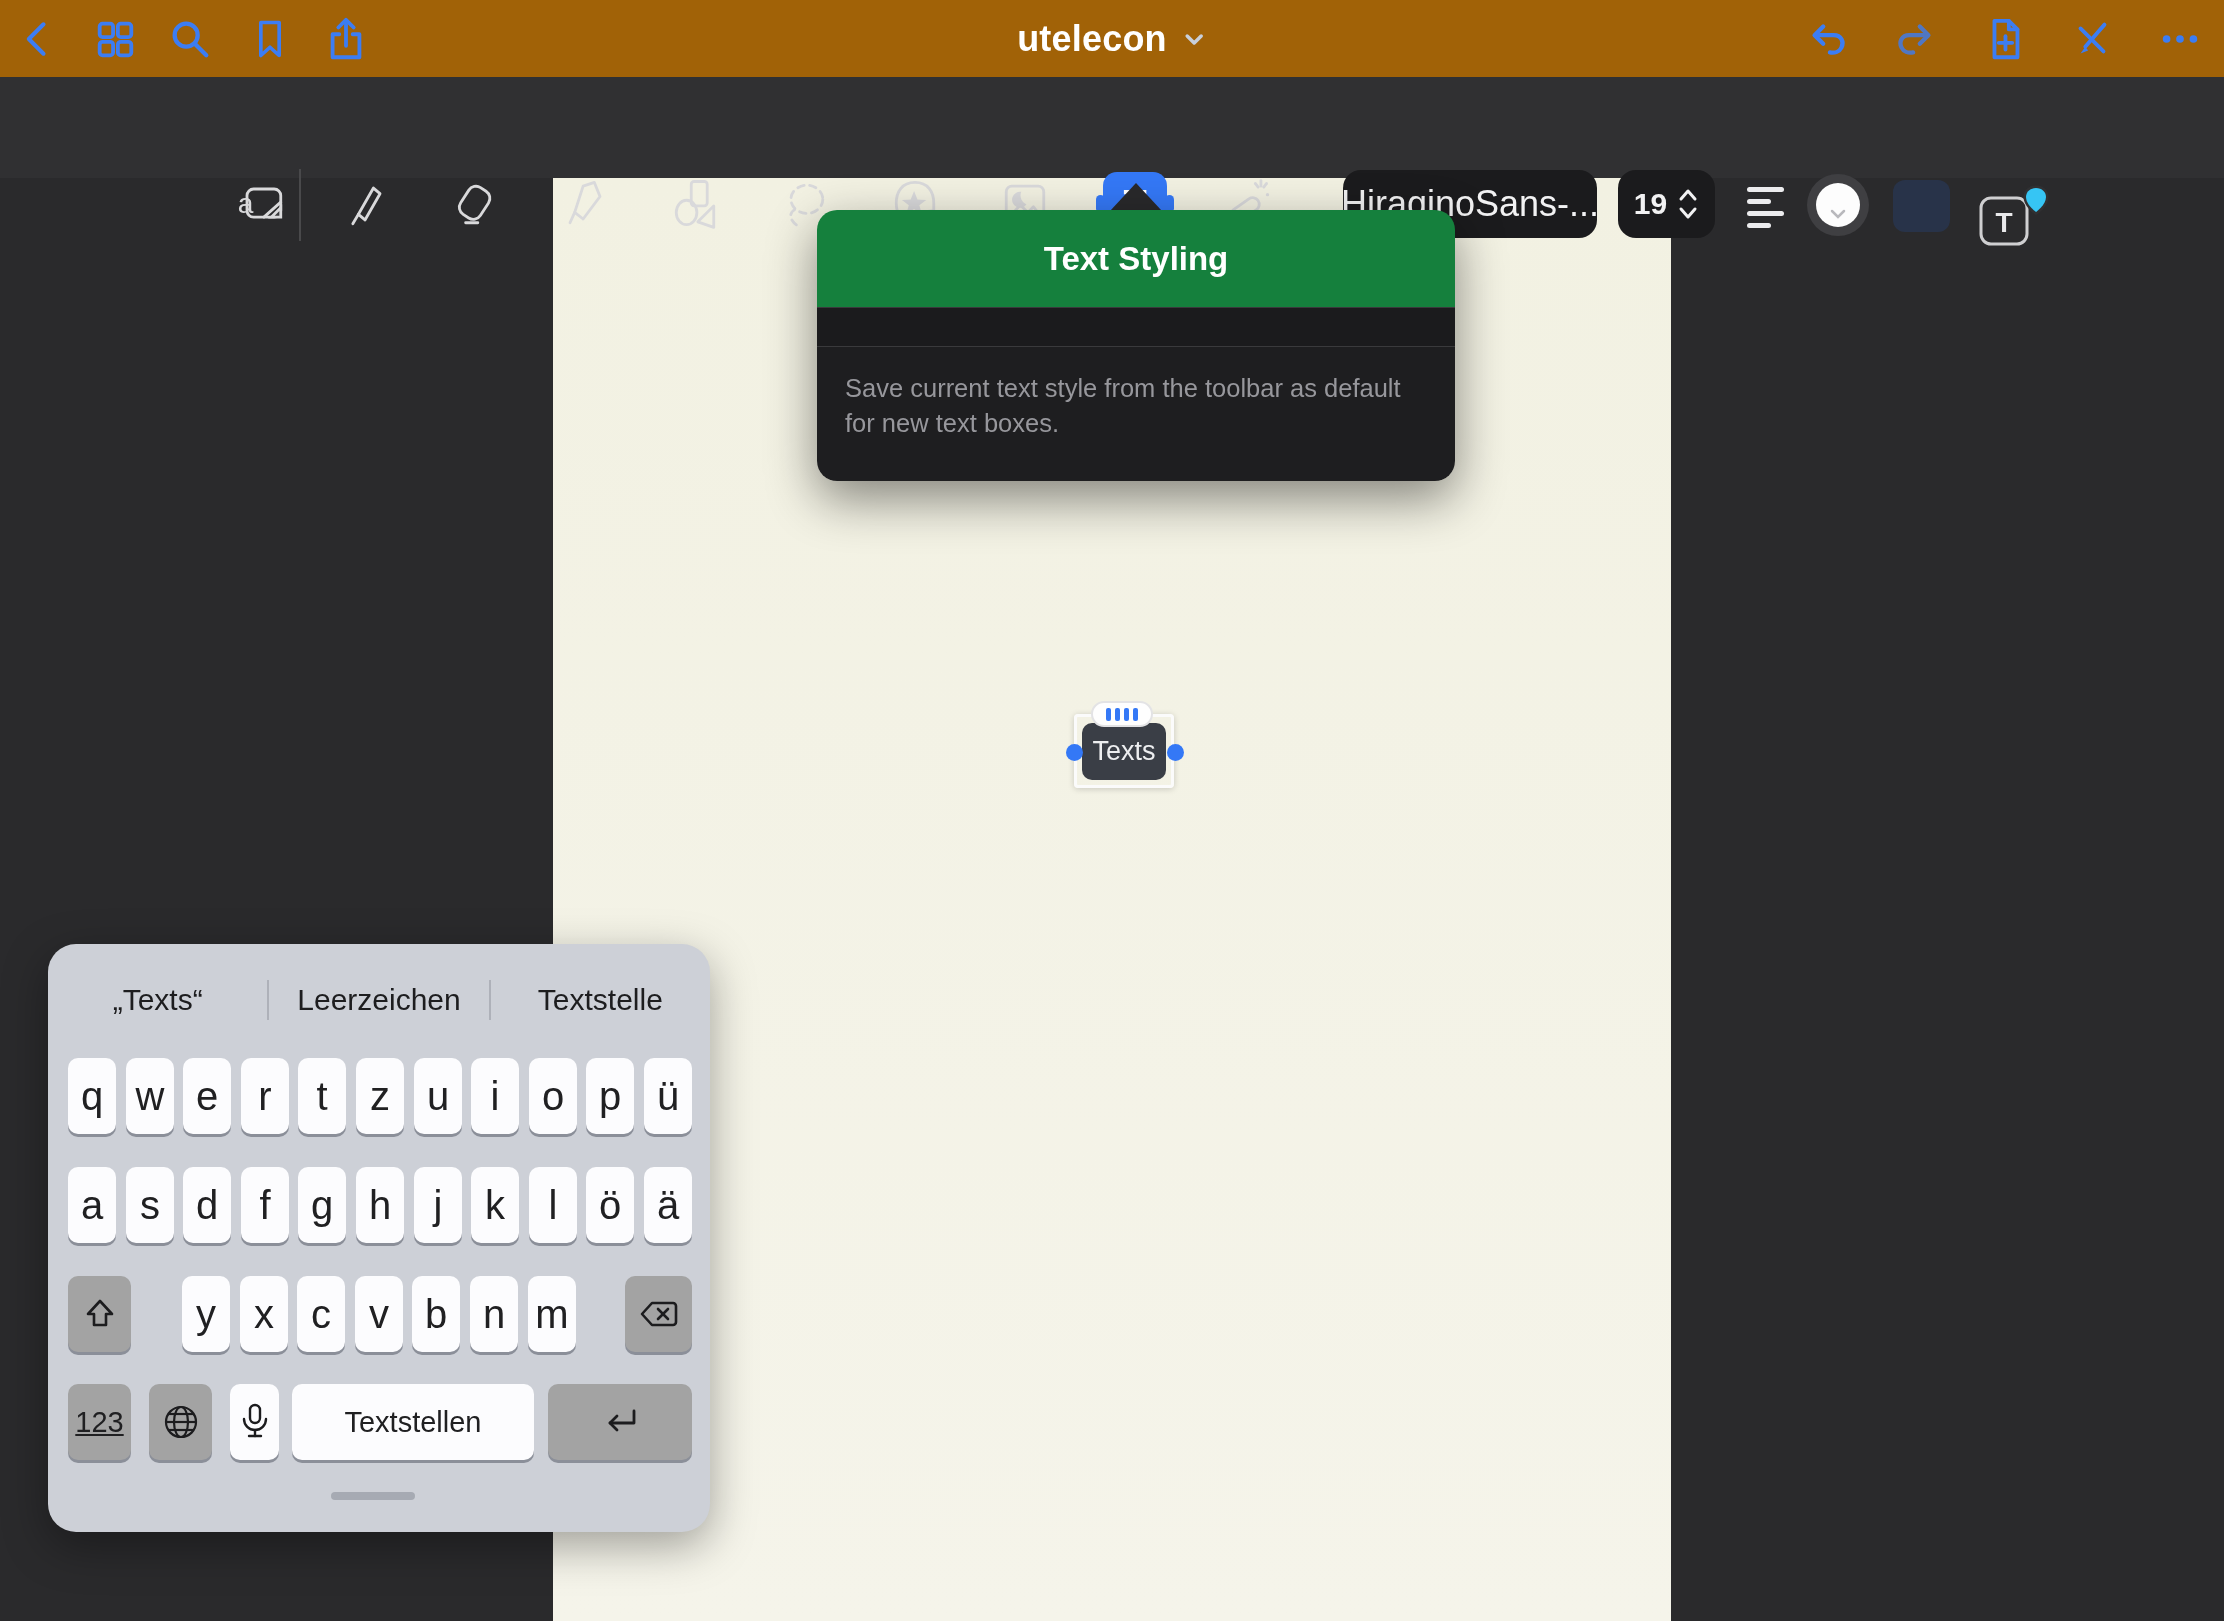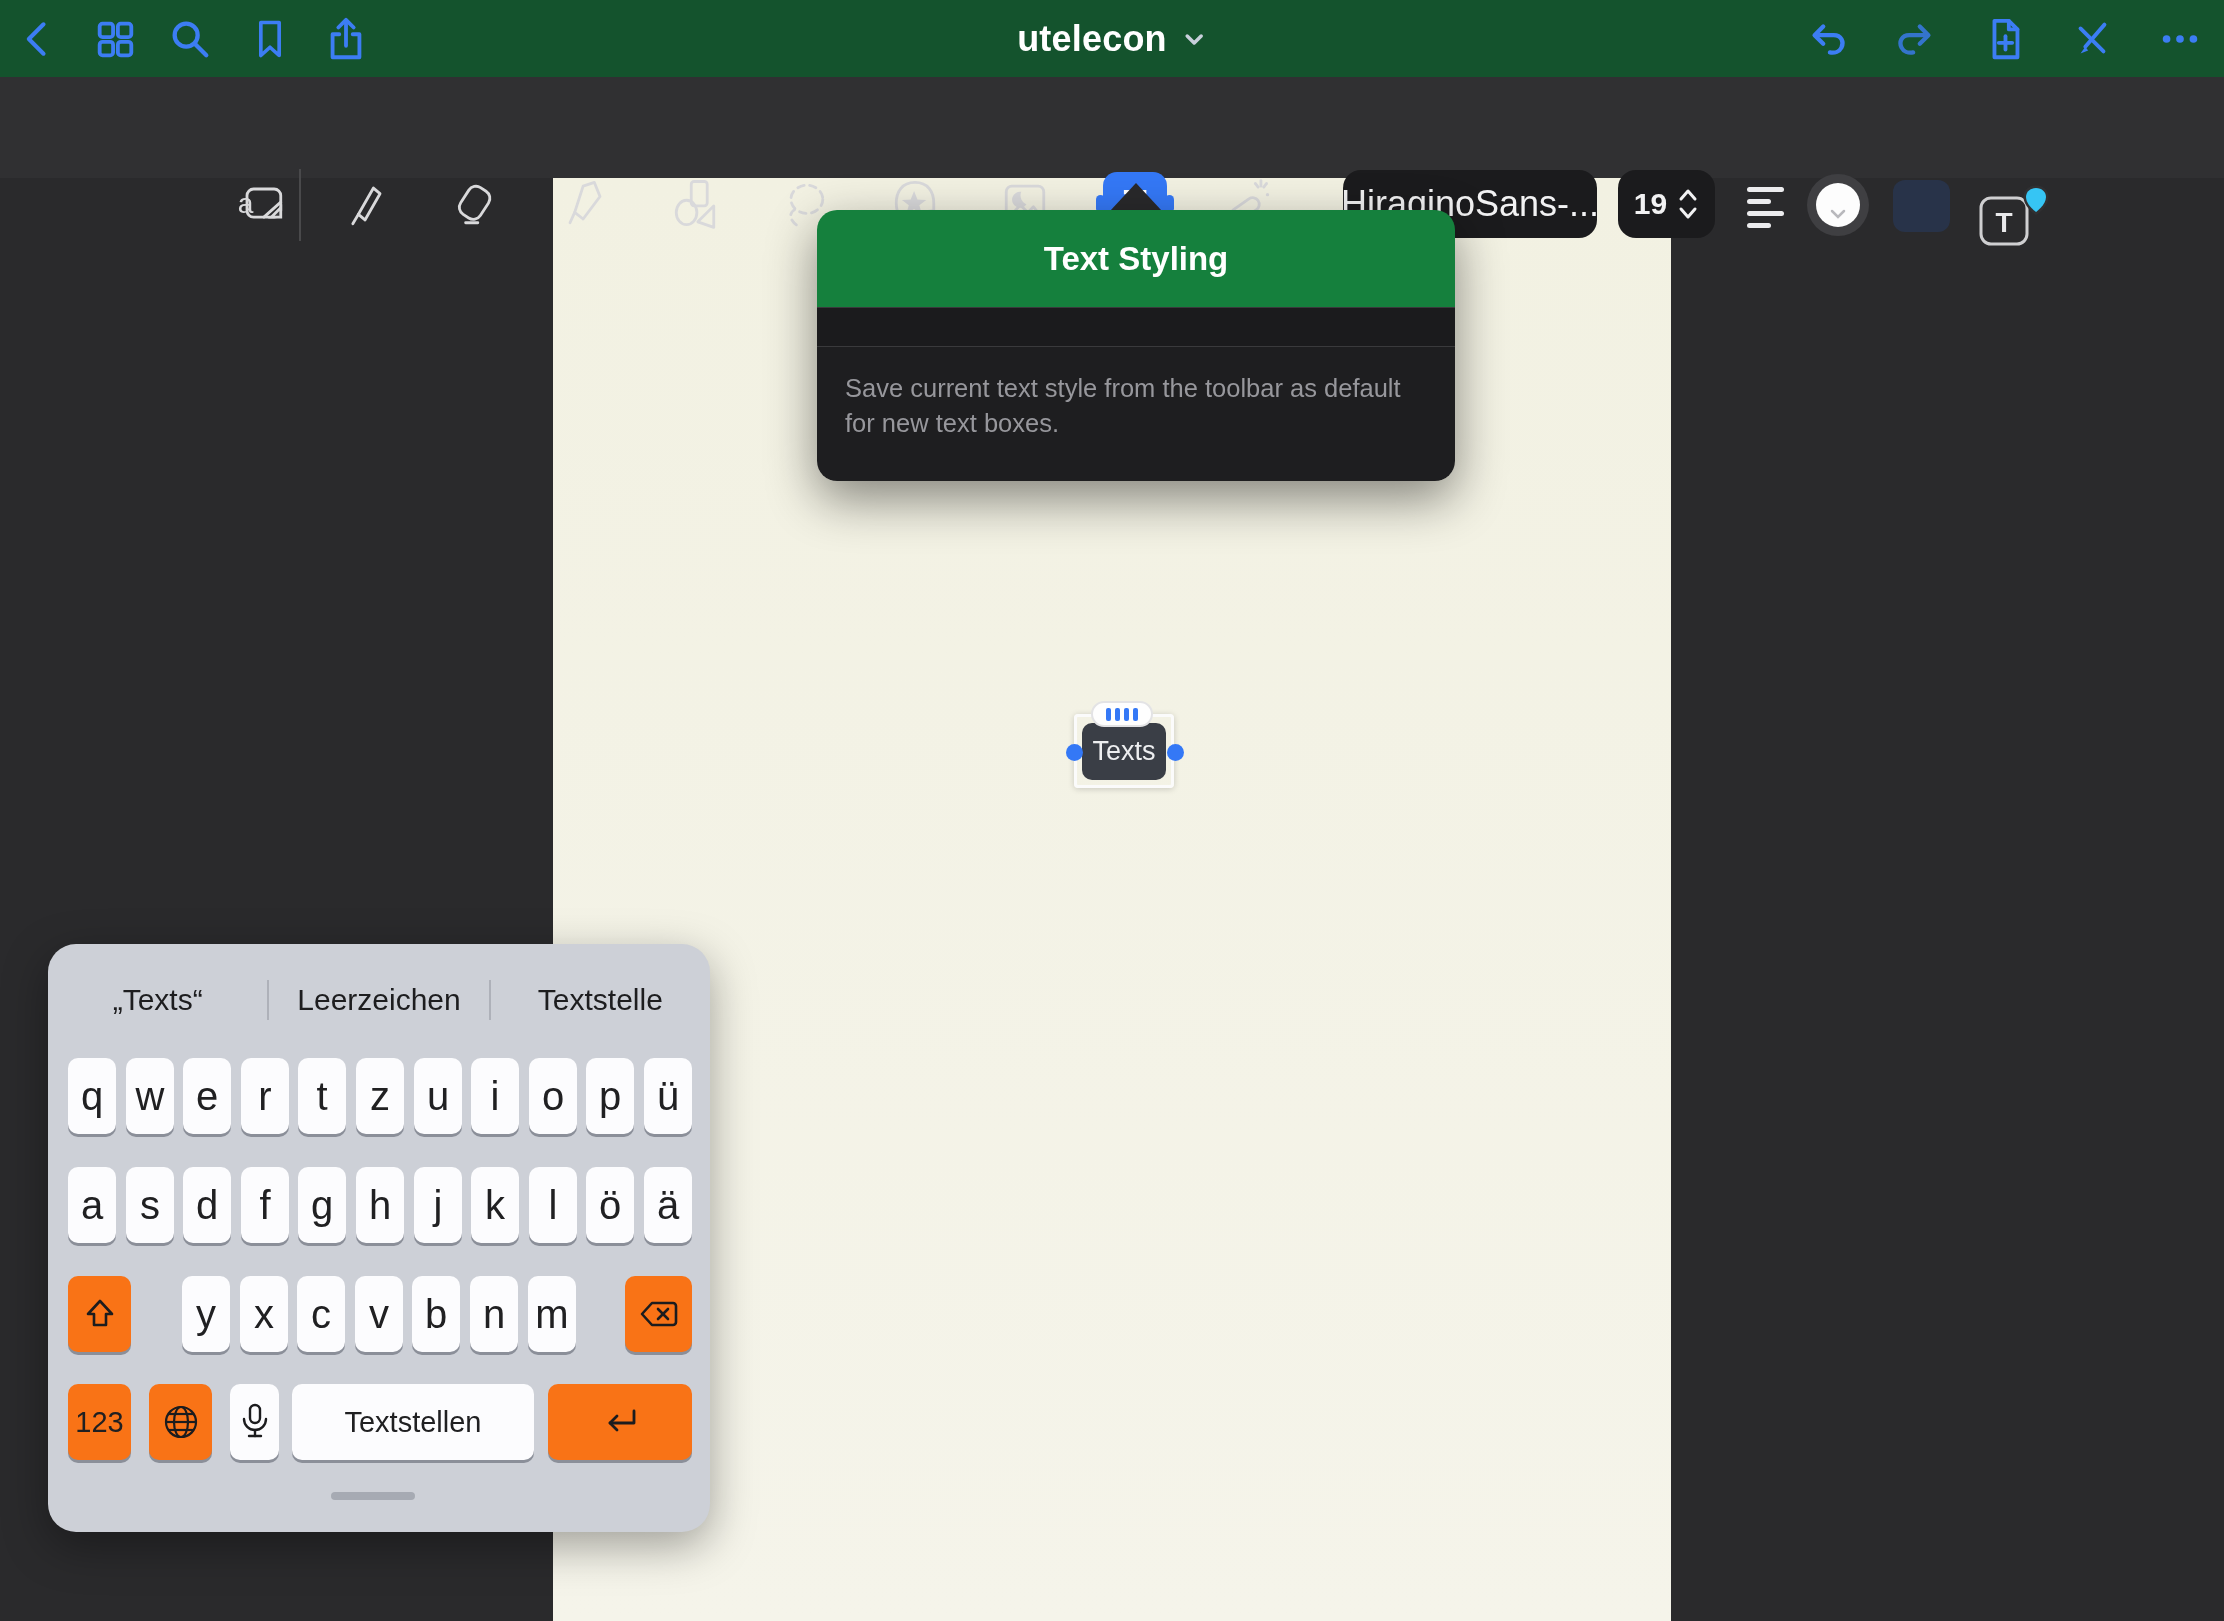--- a/index.html
+++ b/index.html
@@ -1,21 +1,21 @@
 <!DOCTYPE html>
 <html><head>
 <meta charset="utf-8">
 <style>
   html,body{margin:0;padding:0;background:#222;}
   #app{position:relative;width:2224px;height:1621px;overflow:hidden;
        background:#2a2a2c;font-family:"Liberation Sans",sans-serif;
        -webkit-font-smoothing:antialiased;}
 
   
-  .nav{position:absolute;left:0;top:0;width:2224px;height:77px;background:#14532d;}
+  .nav{position:absolute;left:0;top:0;width:2224px;height:77px;background:#a16207;}
   .navicon{position:absolute;top:50%;transform:translate(-50%,-50%);display:flex;
            align-items:center;justify-content:center;cursor:pointer;}
   .nav-title{position:absolute;left:1112px;top:50%;transform:translate(-50%,-50%);
              display:flex;align-items:center;gap:14px;color:#fff;}
   .nav-title .t{font-size:36px;font-weight:700;letter-spacing:.2px;}
 
   
   .toolbar{position:absolute;left:0;top:77px;width:2224px;height:101px;background:#303032;}
   .tool{position:absolute;top:97px;width:60px;height:60px;display:flex;align-items:center;
         justify-content:center;cursor:pointer;}
@@ -72,21 +72,21 @@
 
   
   .kb{position:absolute;left:48px;top:944px;width:662px;height:588px;border-radius:28px;
       background:#cdd0d7;box-shadow:0 14px 45px rgba(0,0,0,.35);}
   .kb-sugg{position:absolute;left:0;top:14px;width:100%;height:84px;display:flex;align-items:center;}
   .kb-sugg .cell{flex:1;text-align:center;font-size:30px;color:#1d1d1f;cursor:pointer;}
   .kb-sugg .div{width:2px;height:40px;background:#aeb1b9;}
   .key{position:absolute;height:76px;border-radius:10px;background:#fcfcfe;
        box-shadow:0 3px 0 #8b8f99;display:flex;align-items:center;justify-content:center;
        font-size:40px;color:#202022;cursor:pointer;}
-  .key.gray{background:#f97316;}
+  .key.gray{background:#a3a3a3;text-decoration:underline;}
   .key.f30{font-size:29px;}
   .kb-handle{position:absolute;left:283px;top:548px;width:84px;height:8px;border-radius:4px;
        background:#a6aab3;cursor:grab;}
 </style>
 </head>
 <body>
 
 <div id="app">
 
   <div class="canvas"></div>

